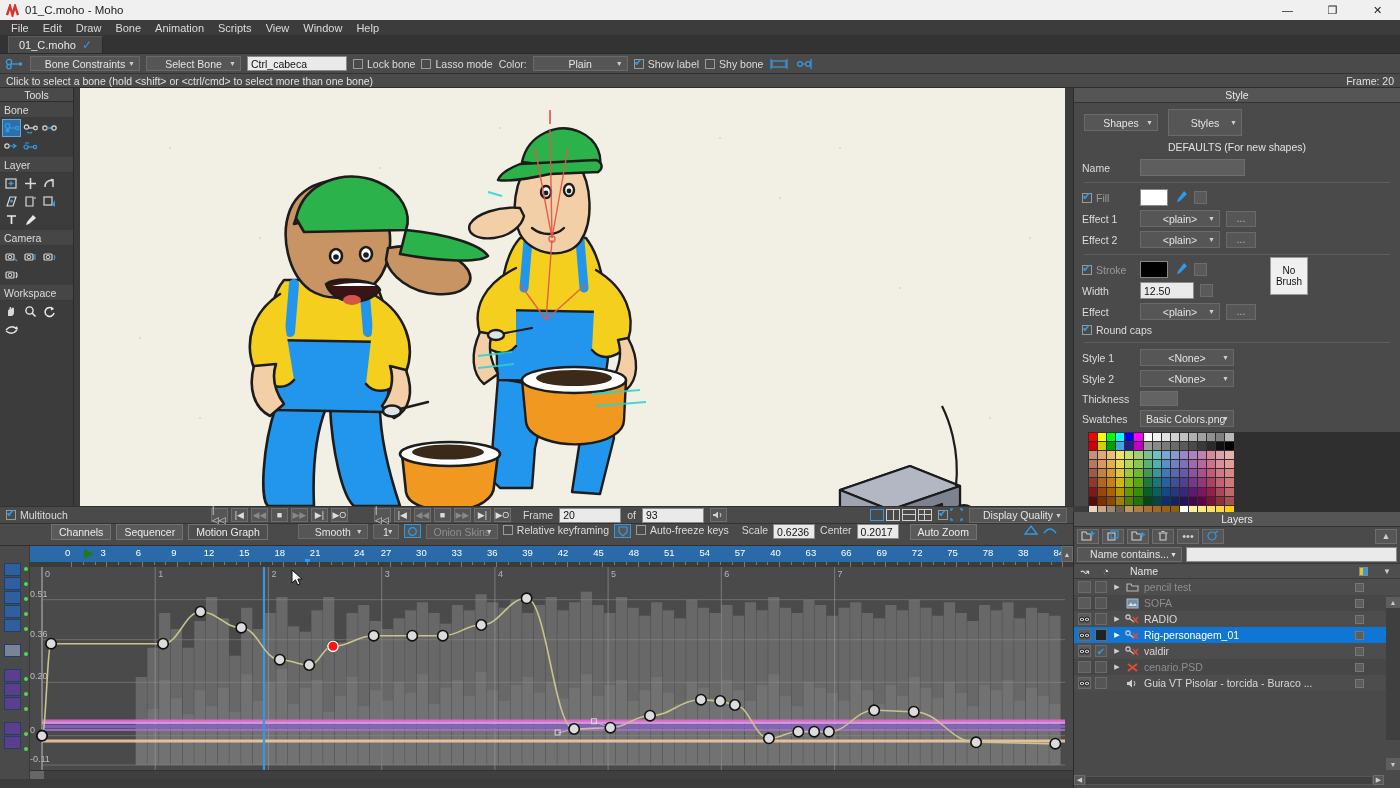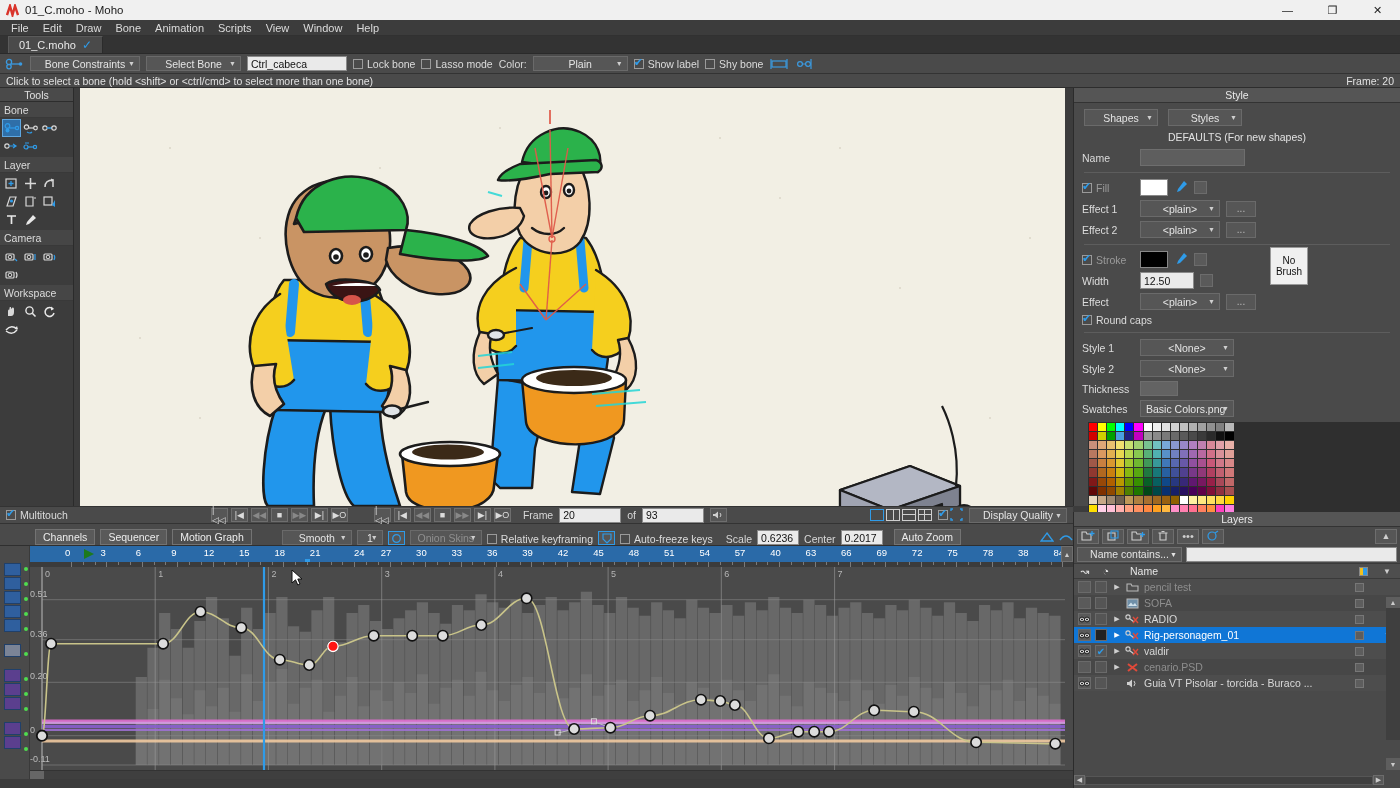--- a/index.html
+++ b/index.html
@@ -71,21 +71,21 @@
   .palette i { display:block; width:8.1px; height:8.1px; }
   .pbtns { display:flex; gap:8px; margin:5px 0 0 32px; }
   .pbtn { width:42px;height:15px; background:#5a5a5a; border:1px solid #777; font-size:10.5px; display:flex;align-items:center;justify-content:center; color:#e6e6e6;}
   .pbtn.dis { color:#8d8d8d; }
   .nobrush { width:38px;height:38px;background:#f0f0f0;border:1px solid #999; color:#111; font-size:10px; display:flex;align-items:center;justify-content:center;text-align:center;line-height:11px;}
 
   
   .tlbar1 { height:18px; background:#4a4a4a; display:flex; align-items:center; padding:0 6px; gap:6px; border-top:1px solid #333; border-bottom:1px solid #333; }
   .tbtn2 { width:17px;height:14px; border:1px solid #6e6e6e; background:#565656; display:flex;align-items:center;justify-content:center; font-size:9px; color:#dcdcdc;}
   .tbtn2.dim { color:#888; }
-  .tlbar2 { height:22px; background:#4a4a4a; display:flex; align-items:flex-end; padding:0 0; gap:5px; border-bottom:1px solid #2f2f2f;}
+  .tlbar2 { height:22px; background:#4a4a4a; display:flex; align-items:flex-start; padding:0 16px; gap:5px; border-bottom:1px solid #2f2f2f;}
   .segbtn { height:16px; background:#5a5a5a; border:1px solid #737373; font-size:10.5px; padding:0 7px; display:flex; align-items:center; color:#ececec;}
   .segbtn.act { background:#4e4e4e; }
 
   
   .graphzone { position:relative; height:233px; background:#4a4a4a; display:flex; }
   .chanstrip { width:30px; background:#4a4a4a; border-right:1px solid #3a3a3a; position:relative;}
   .chan { width:17px;height:13px;margin:1px 0 1px 4px; border:1px solid #20406a; }
   .chandot { width:4px;height:4px;border-radius:2px;background:#4fdc4f; position:absolute; left:24px;}
   .graphbody { flex:1; position:relative; overflow:hidden;}
   .ruler { height:16px; background:#2a6aa8; position:relative; }
@@ -514,21 +514,21 @@
       </div>
     </div>
 
     <div class="stylepanel">
       <div class="panelttl">Style</div>
       <div class="strow" style="justify-content:flex-start;gap:10px;padding-left:10px;margin-top:4px">
         <div class="dd" style="width:74px;height:17px">
             <span>Shapes</span>
             <span class="arr">▼</span>
           </div>
-        <div class="dd" style="width:74px;height:17px">
+        <div class="dd" style="width:74px;height:27px">
             <span>Styles</span>
             <span class="arr">▼</span>
           </div>
       </div>
       <div style="text-align:center;font-size:10.5px;margin:3px 0 4px 0;color:#e2e2e2">DEFAULTS (For new shapes)</div>
       <div class="strow">
         <span class="stlabel">Name</span>
         <div style="width:105px;height:17px;background:#5e5e5e;border:1px solid #6e6e6e"></div>
       </div>
       <div class="divider"></div>

